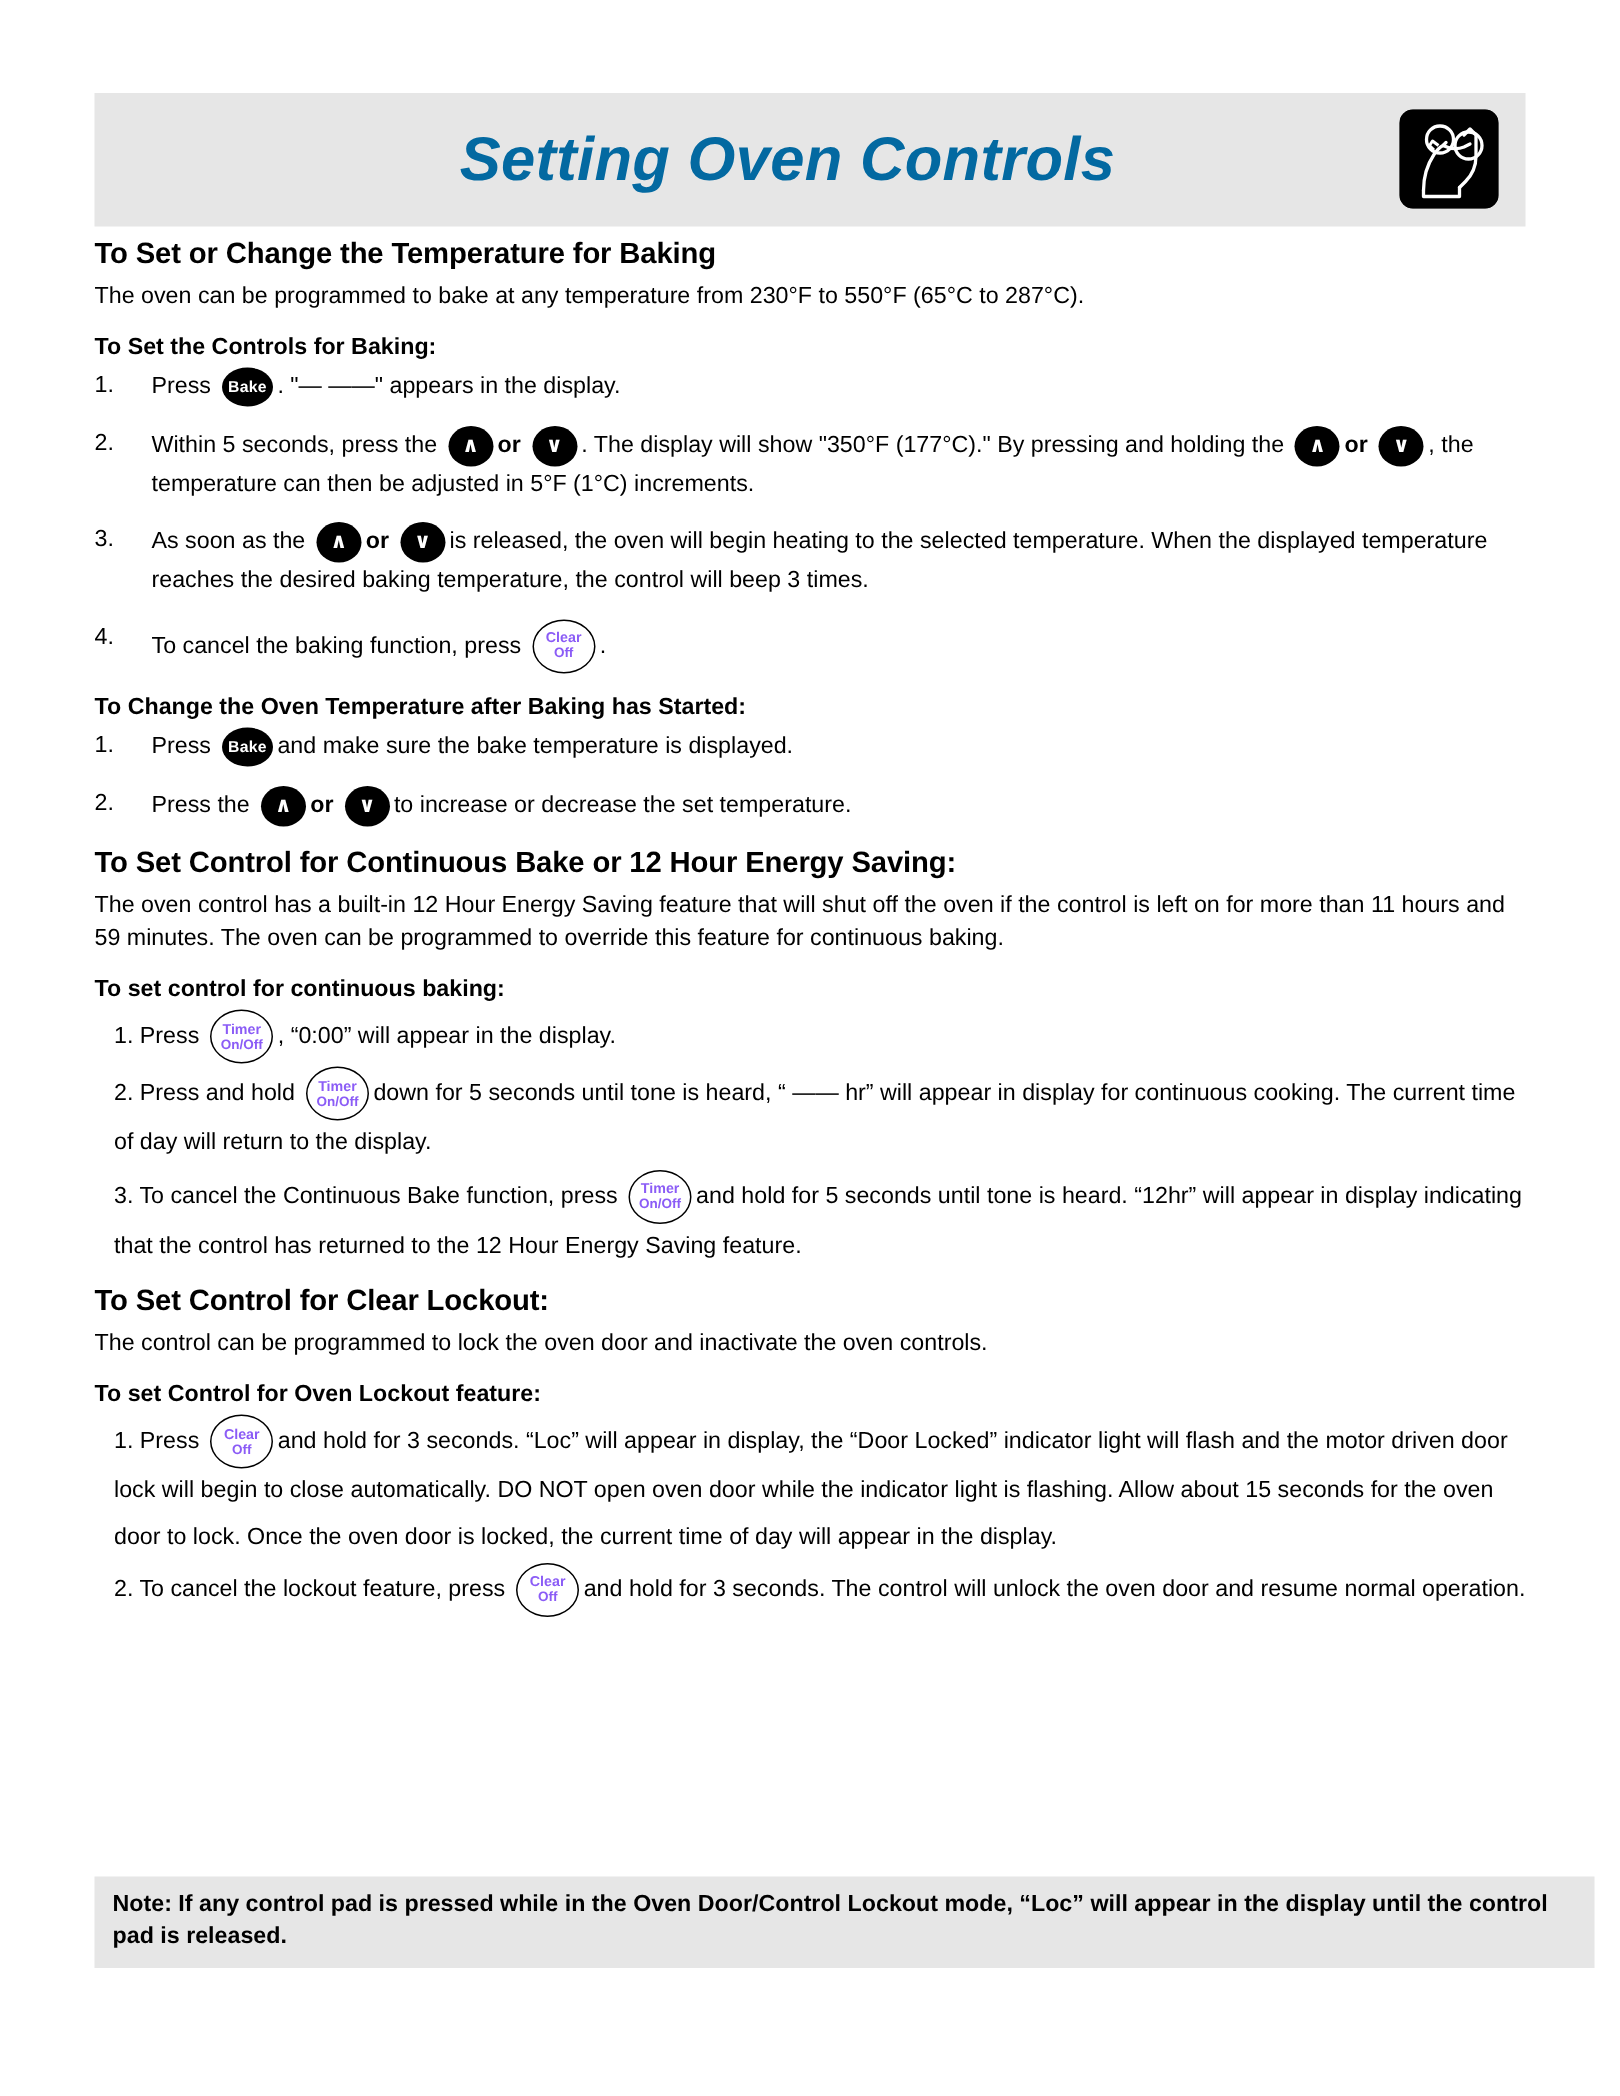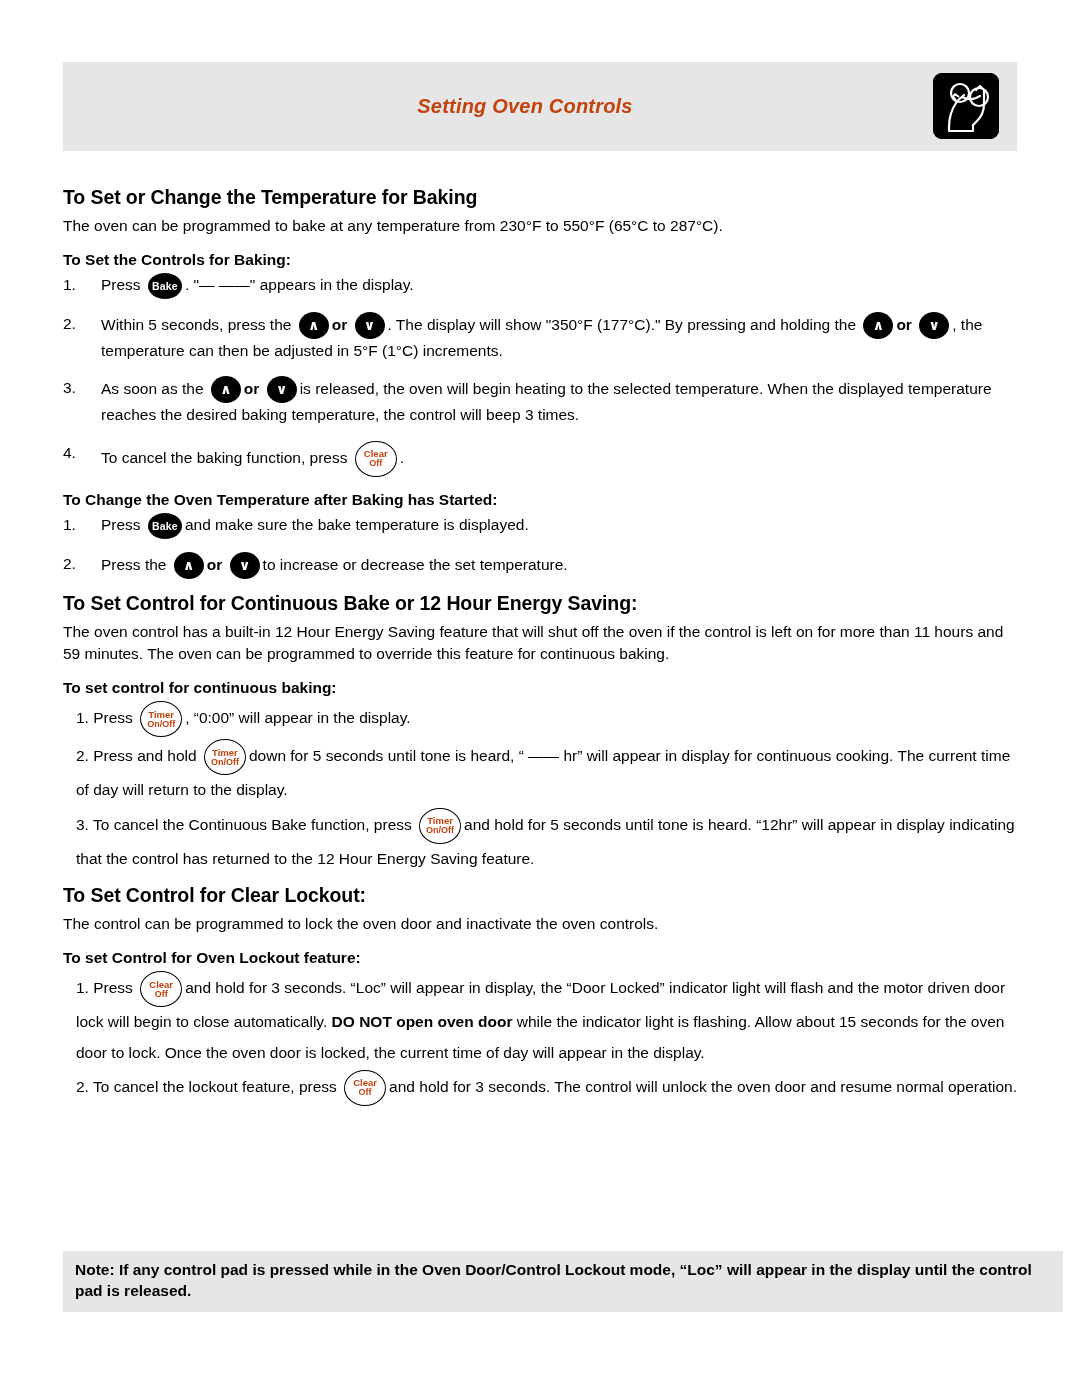--- a/index.html
+++ b/index.html
@@ -31,46 +31,46 @@
     left: 63px;
     top: 62px;
     width: 954px;
     height: 89px;
     background: #e6e6e6;
     display: flex;
     align-items: center;
     justify-content: center;
   }
   .header-title {
-    font-size: 20px;
+    font-size: 41px;
     font-weight: bold;
     font-style: italic;
     letter-spacing: 0.2px;
-    color: #c2410c;
+    color: #0369a1;
     text-align: center;
     margin: 0;
     padding-right: 30px;
   }
   .header-icon {
     position: absolute;
     right: 18px;
     top: 11px;
     width: 66px;
     height: 66px;
     background: #000;
     border-radius: 9px;
     display: block;
   }
   .header-icon svg { display: block; }
 
   
   .content {
     position: absolute;
     left: 63px;
-    top: 176px;
+    top: 148px;
     width: 954px;
   }
 
   h2.section-head {
     font-size: 19.5px;
     font-weight: bold;
     margin: 10px 0 6px 0;
     letter-spacing: -0.1px;
   }
   h3.sub-head {
@@ -105,21 +105,21 @@
 
   
   p.step-flat {
     font-size: 15.5px;
     line-height: 1.95;
     margin: 0 0 2px 13px;
   }
 
   .tight { margin-bottom: 6px; }
 
-  b.inline-bold { font-weight: bold; }
+  b.inline-bold { font-weight: normal; }
 
   
   .btn {
     display: inline-block;
     vertical-align: middle;
     position: relative;
   }
 
   
   .btn-solid {
@@ -148,21 +148,21 @@
     font-size: 14px;
     font-weight: bold;
     margin: 0 3px;
     font-family: "DejaVu Sans", sans-serif;
   }
 
   
   .btn-outline {
     border: 1.6px solid #000;
     background: #fff;
-    color: #c2410c;
+    color: #8b5cf6;
     border-radius: 50%;
     width: 40px;
     height: 34px;
     margin: 0 3px;
     text-align: center;
     display: inline-flex;
     flex-direction: column;
     align-items: center;
     justify-content: center;
     line-height: 1.02;

